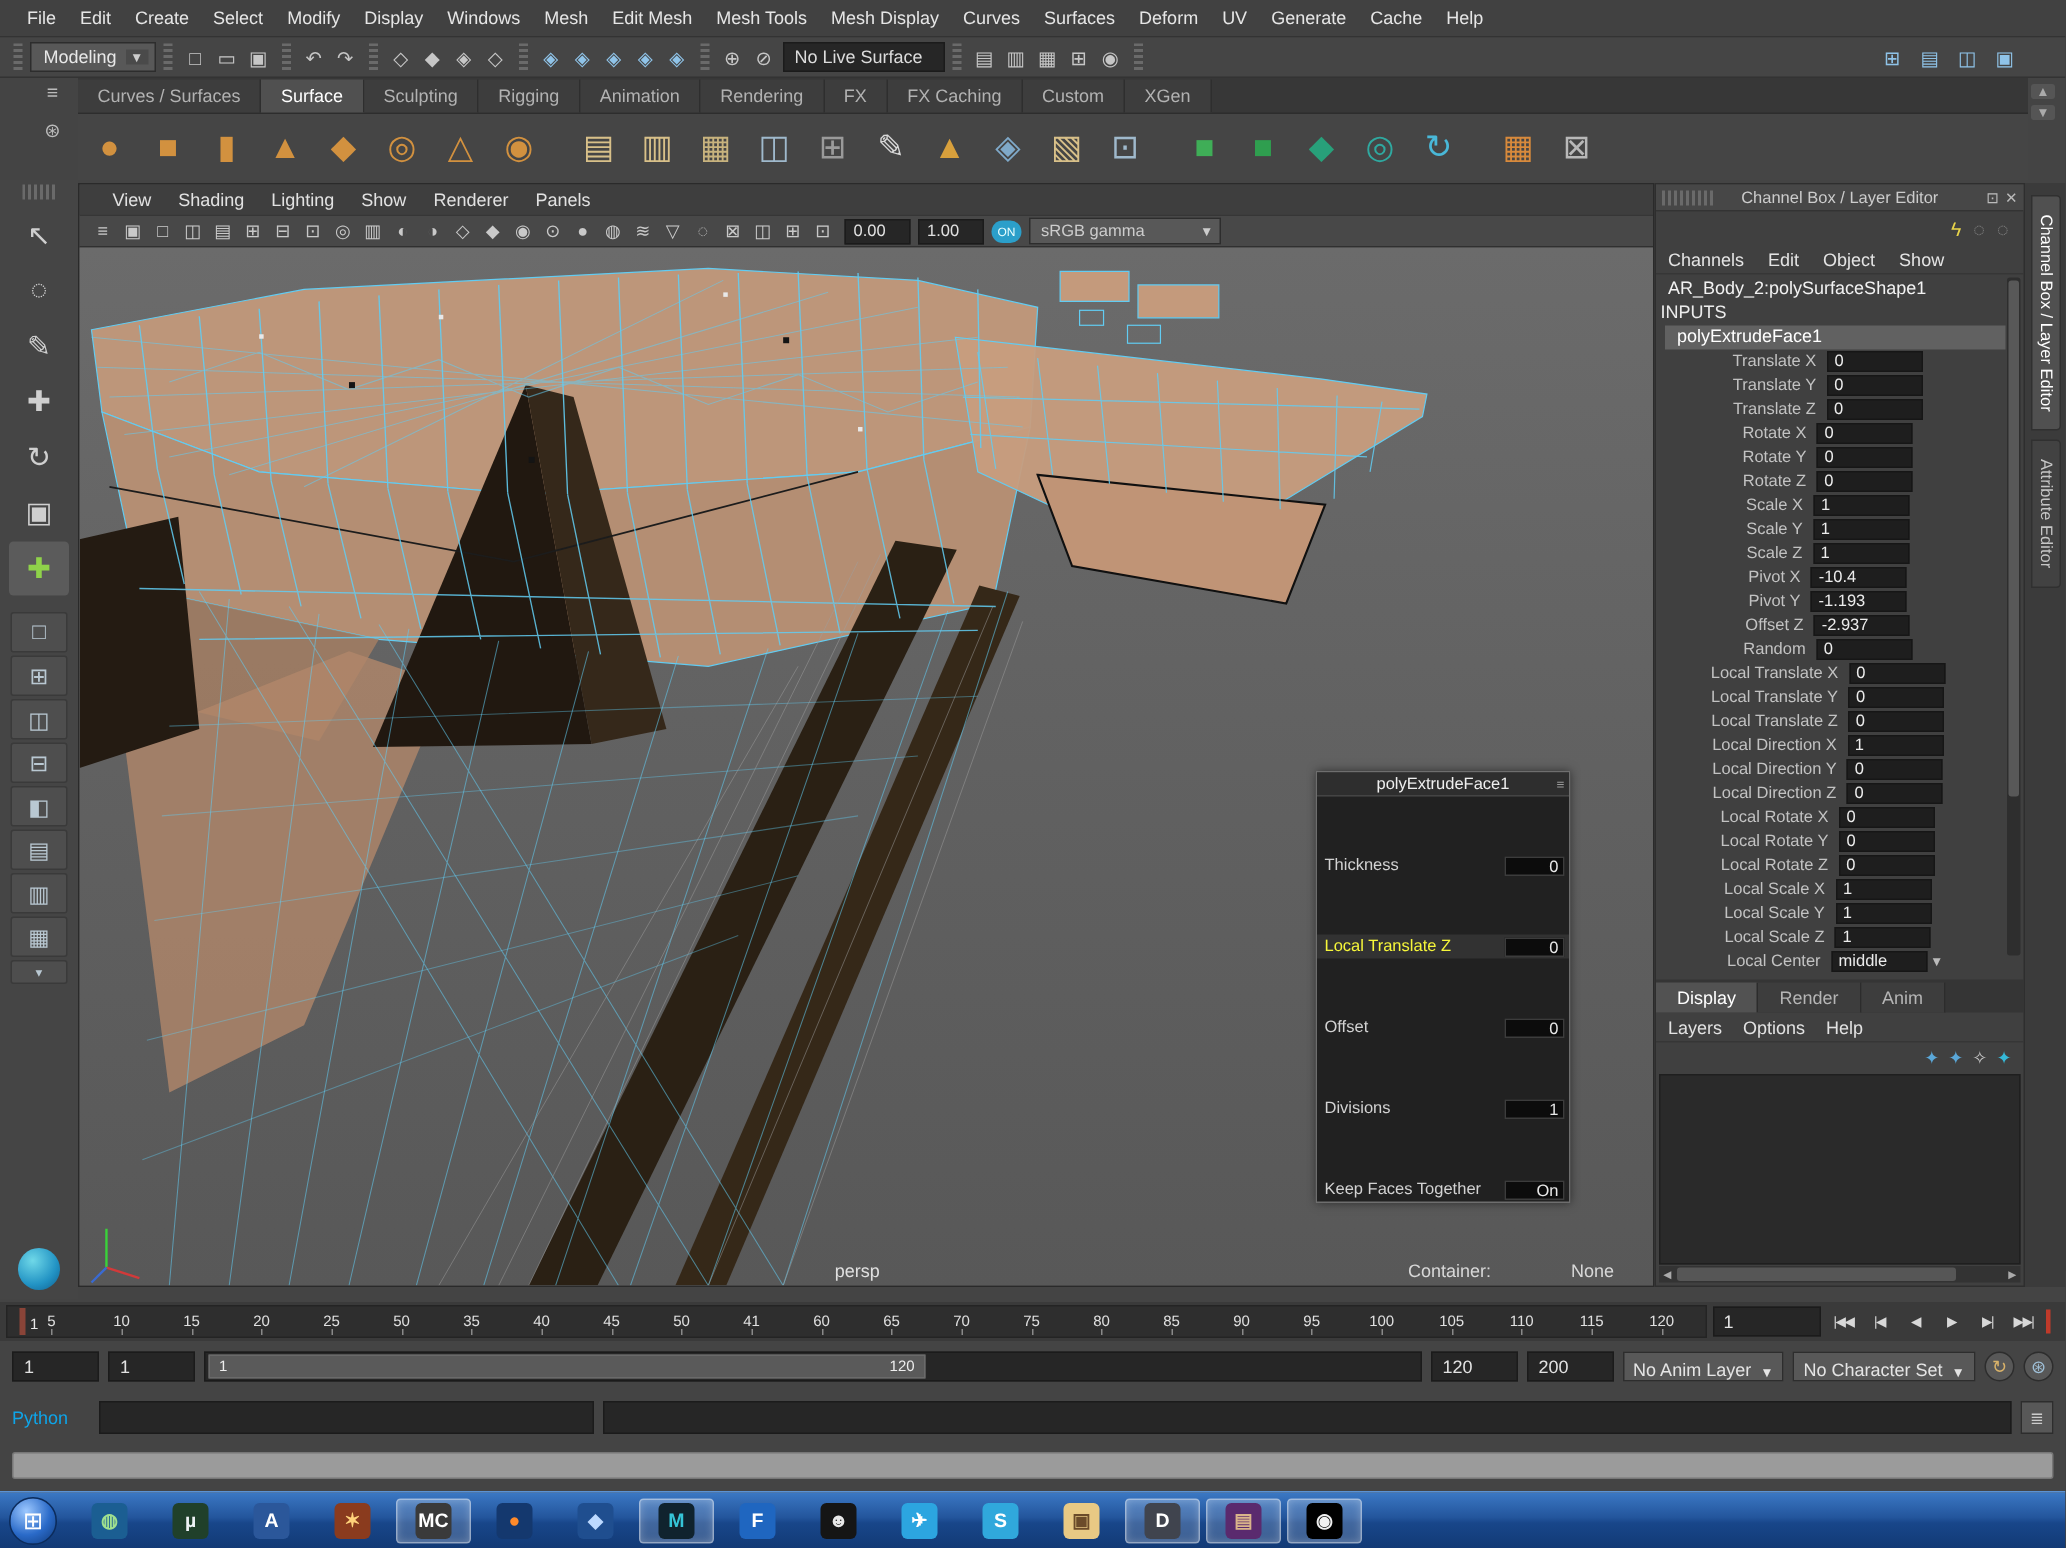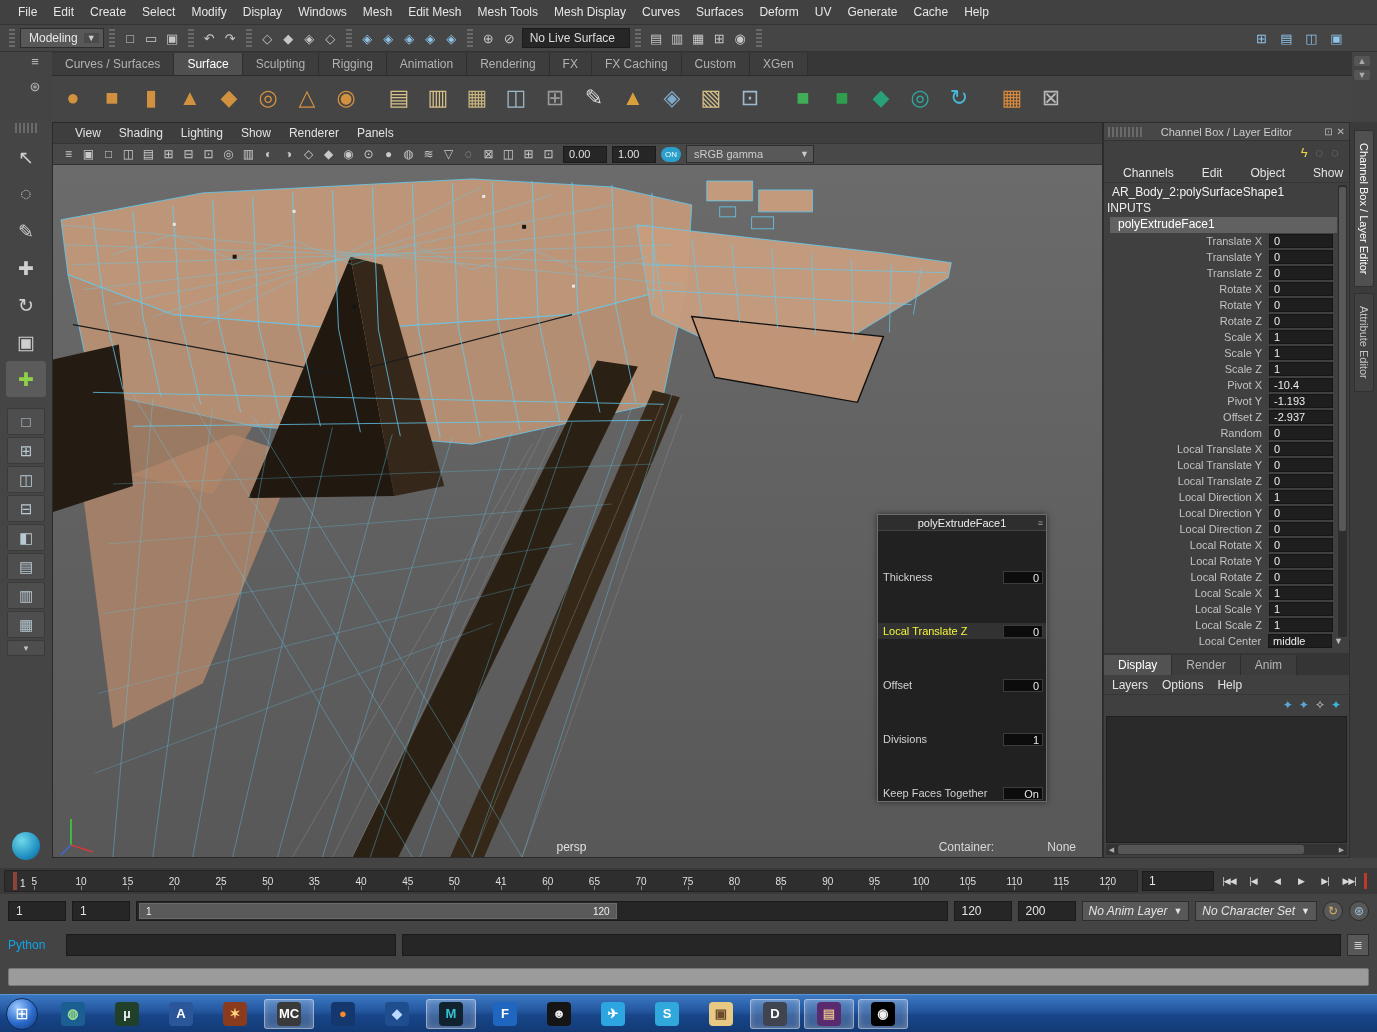--- a/index.html
+++ b/index.html
@@ -97,27 +97,27 @@
   
   .rightpanel { left:1103px; top:122px; width:247px; height:736px; background:#404040;
                 border:1px solid #2e2e2e; display:flex; flex-direction:column; }
   .cb-header { height:18px; background:#474747; display:flex; align-items:center; position:relative;
                justify-content:center; color:#cccccc; font-size:11px; border-bottom:1px solid #333;}
   .cb-header .dots { position:absolute; left:4px; top:4px; width:34px; height:10px;
                background:repeating-linear-gradient(90deg,#6a6a6a 0 2px,transparent 2px 4px);}
   .cb-header .wicons { position:absolute; right:4px; display:flex; gap:4px; color:#bbb; font-size:10px;}
   .cb-toolbar { height:22px; display:flex; align-items:center; justify-content:flex-end; gap:8px;
                 padding-right:10px; font-size:13px;}
-  .cb-menus { height:20px; display:flex; gap:28px; padding-left:19px; align-items:center; color:#e4e4e4;
+  .cb-menus { height:20px; display:flex; gap:16px; padding-left:8px; align-items:center; color:#e4e4e4;
               border-bottom:1px solid #363636;}
   .cb-body { flex:none; position:relative; padding-top:2px; }
   .cb-shape { height:16px; color:#f2f2f2; padding-left:8px; }
   .cb-section { height:16px; color:#ececec; padding-left:3px; }
   .cb-node { height:16px; color:#ffffff; background:#616161; margin:0 12px 0 6px; padding-left:8px; }
-  .cb-row { height:16px; display:flex; align-items:center; justify-content:flex-end; padding-right:16px; font-size:11px;}
+  .cb-row { height:16px; display:flex; align-items:center; justify-content:center; padding-right:16px; font-size:11px;}
   .cb-label { color:#c2c2c2; margin-right:7px; }
   .cb-value { width:64px; height:14px; background:#1e1e1e; border:1px solid #161616; color:#ececec;
               display:flex; align-items:center; padding-left:4px; }
   .cb-caret { color:#bbb; font-size:9px; margin-left:2px; }
   .cb-scroll { position:absolute; right:2px; top:2px; width:9px; height:452px; background:#2e2e2e; border-radius:2px;}
   .cb-scroll .thumb { position:absolute; left:1px; top:2px; width:7px; height:76%; background:#585858; border-radius:2px;}
 
   
   .le-tabs { height:22px; background:#353535; display:flex; align-items:flex-end; margin-top:4px;}
   .le-tab { padding:3px 14px; background:#3d3d3d; color:#b5b5b5; border-right:1px solid #2c2c2c;}
@@ -157,22 +157,22 @@
 
   
   .rangebar { left:0; top:896px; width:1377px; height:30px; background:#444; display:flex;
               align-items:center; gap:6px; padding:0 8px; }
   .rfield { width:58px; height:20px; background:#262626; border:1px solid #1b1b1b; color:#e2e2e2;
             display:flex; align-items:center; padding-left:7px; }
   .rtrack { flex:1; height:20px; background:#262626; border:1px solid #1b1b1b; position:relative; }
   .rinner { position:absolute; left:2px; top:1px; bottom:1px; width:59%; background:#5a5a5a;
             display:flex; align-items:center; justify-content:space-between; padding:0 6px;
             color:#eee; font-size:10px; border:1px solid #6a6a6a;}
-  .rbtn { height:20px; background:#585858; border:1px solid #2d2d2d; display:flex; align-items:center;
-          gap:6px; padding:0 6px; color:#e4e4e4;font-style:italic; }
+  .rbtn { height:20px; background:#585858; border:1px solid #2d2d2d; display:flex; align-items:flex-end;
+          gap:6px; padding:0 6px; color:#e4e4e4; }
   .circ { width:20px; height:20px; border-radius:50%; background:#585858; border:1px solid #2d2d2d;
           display:flex; align-items:center; justify-content:center; color:#d8b26a; font-size:12px;}
 
   
   .cmdbar { left:0; top:930px; width:1377px; height:30px; background:#444; display:flex;
             align-items:center; gap:6px; padding:0 8px;}
   .cmdlabel { width:52px; color:#0ea5e9; }
   .cmdinput { width:330px; height:22px; background:#262626; border:1px solid #1b1b1b; }
   .cmdresult { flex:1; height:22px; background:#262626; border:1px solid #1b1b1b; }
   .cmdicon { width:22px; height:22px; background:#585858; border:1px solid #2d2d2d; color:#ccc;

